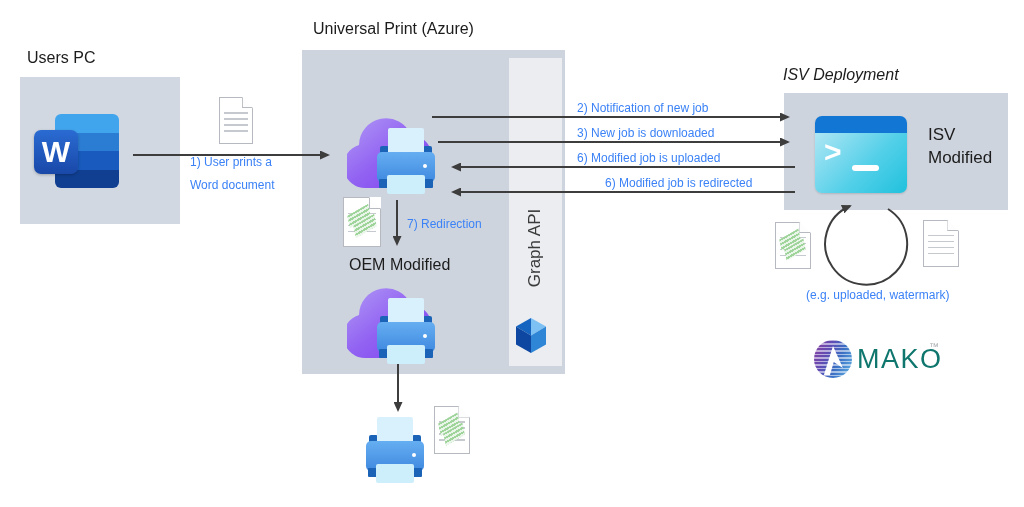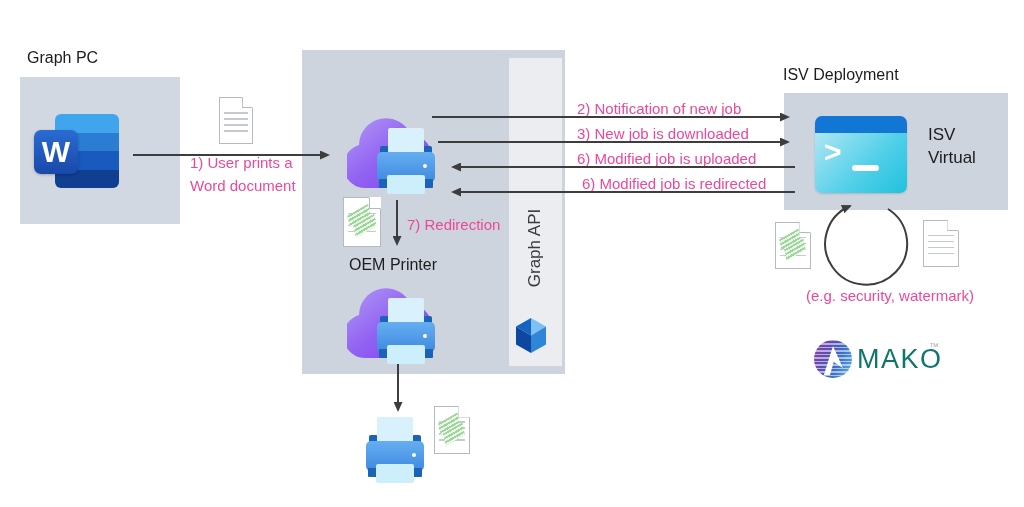--- a/index.html
+++ b/index.html
@@ -6,21 +6,21 @@
   body { font-family:"Liberation Sans","DejaVu Sans",sans-serif; color:#202020; background:#fff; }
   .stage { position:relative; width:1024px; height:507px; background:#ffffff; overflow:hidden; }
 
   
   .panel { position:absolute; background:#d2d8e1; }
   .panel.darker { background:#ced4de; }
   .strip { position:absolute; background:#ebedf1; }
 
   
   .h1 { position:absolute; font-size:16px; color:#1c1c1c; white-space:nowrap; }
-  .lbl { position:absolute; font-size:15px; color:#ec4899; white-space:nowrap; line-height:23px; }
+  .lbl { position:absolute; font-size:12px; color:#3b82f6; white-space:nowrap; line-height:23px; }
   .lbl.small { line-height:21px; }
   .svc { position:absolute; font-size:17px; color:#1c1c1c; white-space:nowrap; }
 
   .graph-label { position:absolute; left:535px; top:248px; transform:translate(-50%,-50%) rotate(-90deg); font-size:17px; color:#3a3a3a; white-space:nowrap; }
 
   
   .word-doc { position:absolute; left:55px; top:114px; width:64px; height:74px; border-radius:6px; overflow:hidden; z-index:8; }
   .word-doc .b { width:100%; height:25%; }
   .word-tile { position:absolute; left:34px; top:130px; width:44px; height:44px; border-radius:7px;
     background:linear-gradient(180deg,#2a6bd2,#1948a8); z-index:9; display:flex; align-items:center; justify-content:center;
@@ -79,38 +79,39 @@
 </head>
 <body>
 
 <div class="stage">
 
   <div class="panel" style="left:20px;top:77px;width:160px;height:147px;"></div>
   <div class="panel darker" style="left:302px;top:50px;width:263px;height:324px;"></div>
   <div class="strip" style="left:509px;top:58px;width:53px;height:308px;"></div>
   <div class="panel darker" style="left:784px;top:93px;width:224px;height:117px;"></div>
 
-  <div class="h1" style="left:27px;top:49px;">Graph PC</div>
-  <div class="h1" style="left:349px;top:256px;">OEM Printer</div>
-  <div class="h1" style="left:783px;top:66px;">ISV Deployment</div>
+  <div class="h1" style="left:313px;top:20px;">Universal Print (Azure)</div>
+  <div class="h1" style="left:27px;top:49px;">Users PC</div>
+  <div class="h1" style="left:349px;top:256px;">OEM Modified</div>
+  <div class="h1" style="left:783px;top:66px;font-style:italic;">ISV Deployment</div>
   <div class="svc" style="left:928px;top:125px;">ISV</div>
-  <div class="svc" style="left:928px;top:148px;">Virtual</div>
+  <div class="svc" style="left:928px;top:148px;">Modified</div>
   <div class="graph-label">Graph API</div>
 
   <div class="lbl" style="left:190px;top:142px;margin-top:9px;">
     <span style="display:block;">1) User prints a</span>
     <span style="display:block;">Word document</span>
   </div>
   <div class="lbl" style="left:577px;top:97px;">2) Notification of new job</div>
   <div class="lbl" style="left:577px;top:122px;text-align:center;">3) New job is downloaded</div>
   <div class="lbl" style="left:577px;top:147px;">6) Modified job is uploaded</div>
-  <div class="lbl" style="left:582px;top:172px;">6) Modified job is redirected</div>
+  <div class="lbl" style="left:605px;top:172px;">6) Modified job is redirected</div>
   <div class="lbl" style="left:407px;top:213px;">7) Redirection</div>
   <div class="lbl small" style="left:806px;top:285px;">
-    <span style="display:block;">(e.g. security, watermark)</span>
+    <span style="display:block;">(e.g. uploaded, watermark)</span>
   </div>
 
   <svg class="flow" width="1024" height="507" viewBox="0 0 1024 507">
     <defs>
       <marker id="ah" markerWidth="10" markerHeight="9" refX="8" refY="4.5" orient="auto" markerUnits="userSpaceOnUse">
         <path d="M0 0 L10 4.5 L0 9 z" fill="#3d3d3d"></path>
       </marker>
       <linearGradient id="cloudg" x1="0" y1="0" x2="1" y2="1">
         <stop offset="0" stop-color="#b29cf6"></stop>
         <stop offset="0.5" stop-color="#9263f2"></stop>

